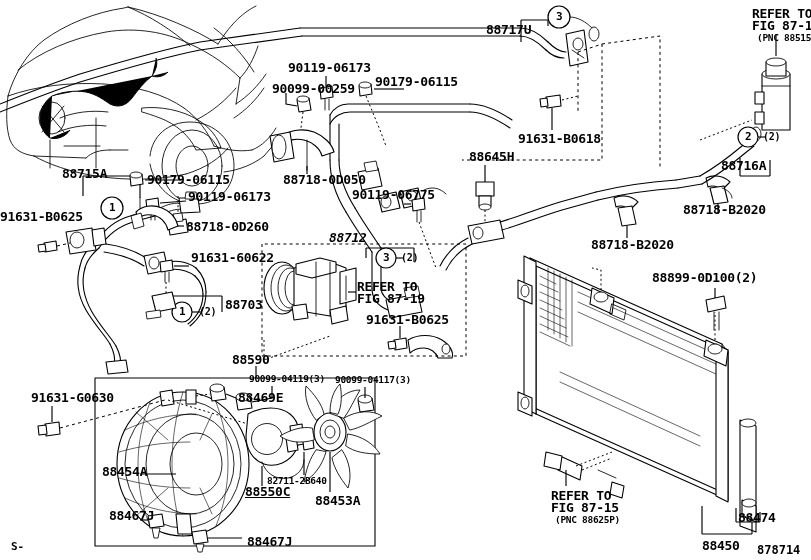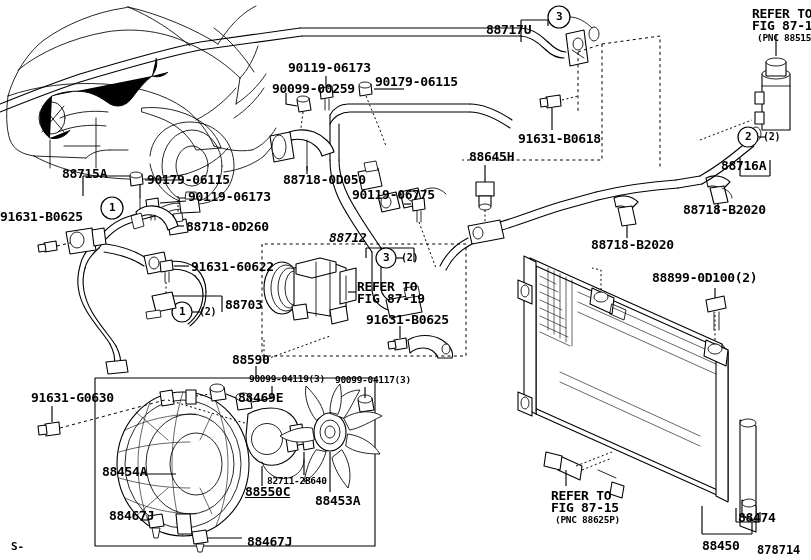--- a/index.html
+++ b/index.html
@@ -456,21 +456,21 @@
       <path class="dash2" d="M576,466 L612,452"></path>
     </g>
 
   </svg>
 
   <div class="lbl" style="left:62px;  top:158px;margin-top:10px;">88715A</div>
   <div class="lbl" style="left:147px; top:174px;">90179-06115</div>
   <div class="lbl" style="left:0px;   top:211px;">91631-B0625</div>
   <div class="lbl" style="left:188px; top:191px;">90119-06173</div>
   <div class="lbl" style="left:186px; top:221px;">88718-0D260</div>
-  <div class="lbl" style="left:191px; top:261px;">91631-60622</div>
+  <div class="lbl" style="left:191px; top:252px;">91631-60622</div>
   <div class="lbl" style="left:225px; top:299px;">88703</div>
   <div class="lbl" style="left:254px; top:83px;padding-left:18px;">90099-00259</div>
   <div class="lbl" style="left:288px; top:62px;">90119-06173</div>
   <div class="lbl" style="left:375px; top:76px;">90179-06115</div>
   <div class="lbl" style="left:283px; top:174px;">88718-0D050</div>
   <div class="lbl" style="left:332px; top:189px;margin-left:20px;">90119-06775</div>
   <div class="lbl" style="left:329px; top:232px;font-style:italic;">88712</div>
   <div class="lbl" style="left:366px; top:314px;">91631-B0625</div>
   <div class="lbl" style="left:232px; top:354px;">88590</div>
   <div class="lbl" style="left:486px; top:24px;">88717U</div>

